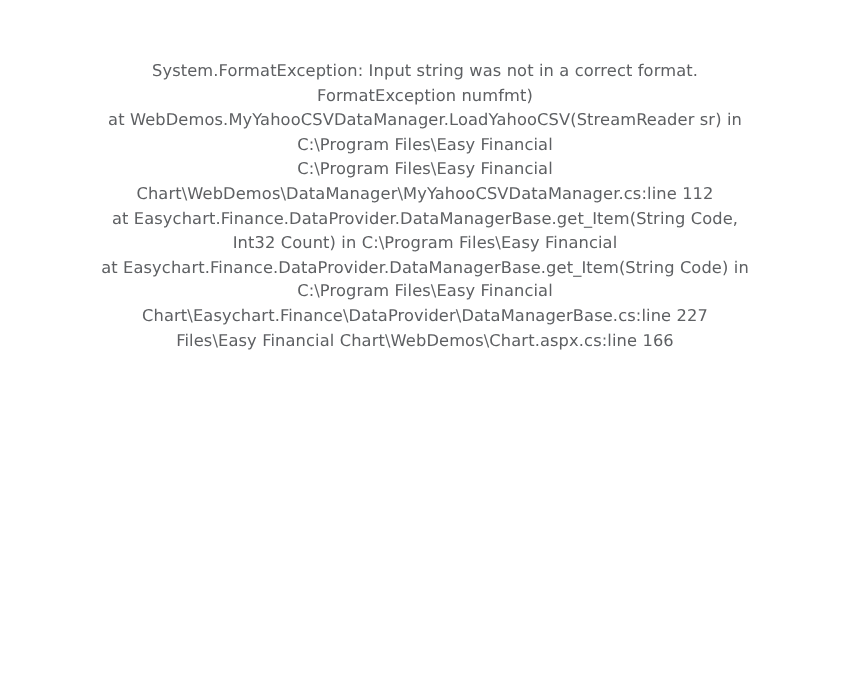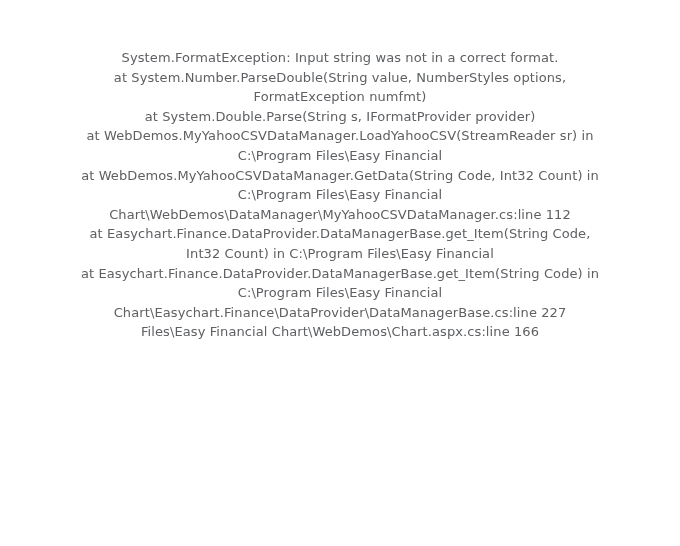--- a/index.html
+++ b/index.html
@@ -26,26 +26,23 @@
   }
   .stack-line {
     white-space: nowrap;
   }
 </style>
 </head>
 <body>
 
 <div class="error-screen">
   <div class="stack-line">System.FormatException: Input string was not in a correct format.</div>
-  <div class="stack-line">at System.Number.ParseDouble(String value, NumberStyles options,</div>
   <div class="stack-line">FormatException numfmt)</div>
-  <div class="stack-line">at System.Double.Parse(String s, IFormatProvider provider)</div>
   <div class="stack-line">at WebDemos.MyYahooCSVDataManager.LoadYahooCSV(StreamReader sr) in</div>
   <div class="stack-line">C:\Program Files\Easy Financial</div>
-  <div class="stack-line">at WebDemos.MyYahooCSVDataManager.GetData(String Code, Int32 Count) in</div>
   <div class="stack-line">C:\Program Files\Easy Financial</div>
   <div class="stack-line">Chart\WebDemos\DataManager\MyYahooCSVDataManager.cs:line 112</div>
   <div class="stack-line">at Easychart.Finance.DataProvider.DataManagerBase.get_Item(String Code,</div>
   <div class="stack-line">Int32 Count) in C:\Program Files\Easy Financial</div>
   <div class="stack-line">at Easychart.Finance.DataProvider.DataManagerBase.get_Item(String Code) in</div>
   <div class="stack-line">C:\Program Files\Easy Financial</div>
   <div class="stack-line">Chart\Easychart.Finance\DataProvider\DataManagerBase.cs:line 227</div>
   <div class="stack-line">Files\Easy Financial Chart\WebDemos\Chart.aspx.cs:line 166</div>
 </div>
 

